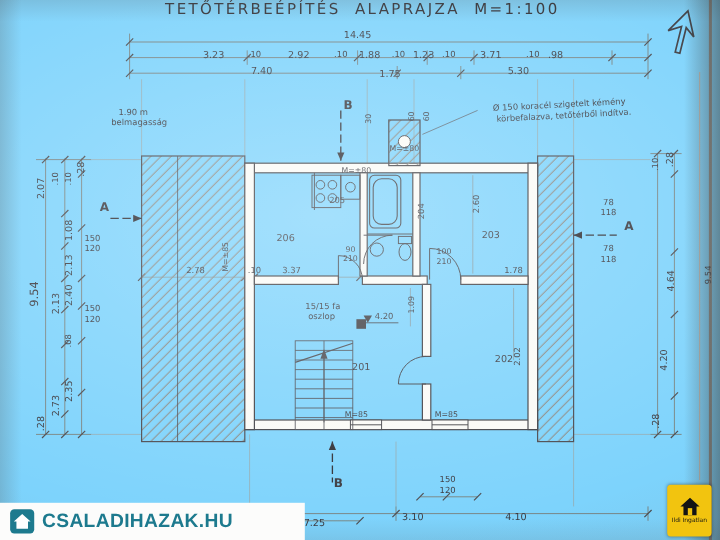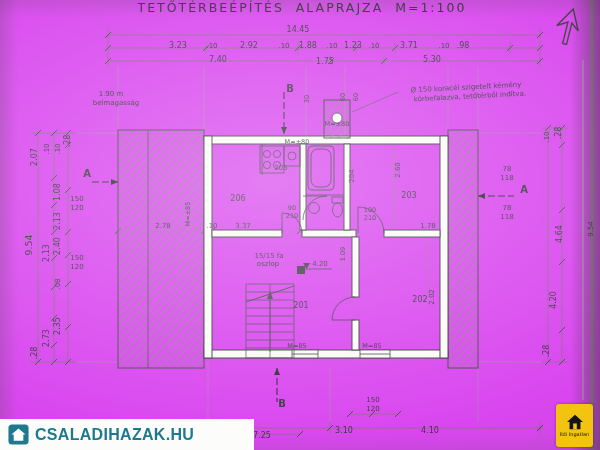--- a/index.html
+++ b/index.html
@@ -1,17 +1,17 @@
 <!DOCTYPE html>
 <html><head>
 <meta charset="utf-8">
 <style>
   * { margin:0; padding:0; box-sizing:border-box; }
   html,body { width:600px; height:450px; overflow:hidden; background:#b9b8b4; }
-  .photo { position:relative; width:600px; height:450px; background:#d946ef;
+  .photo { position:relative; width:600px; height:450px; background:#7dd3fc;
            font-family:"DejaVu Sans", sans-serif; }
   .photo::before { content:""; position:absolute; inset:0; z-index:5; pointer-events:none;
     background:
       linear-gradient(90deg, rgba(80,80,78,.22) 0, rgba(0,0,0,0) 3%, rgba(0,0,0,0) 95%, rgba(55,55,53,.5) 100%),
       linear-gradient(180deg, rgba(80,80,78,.16) 0, rgba(0,0,0,0) 4%, rgba(0,0,0,0) 96%, rgba(80,80,78,.10) 100%),
       radial-gradient(130% 95% at 45% 40%, rgba(255,255,255,.30) 0, rgba(0,0,0,0) 62%, rgba(70,70,68,.16) 100%);
   }
   svg.draw { position:absolute; left:0; top:0; z-index:1; }
   .L { position:absolute; z-index:2; font-size:8px; color:#3a3a40; white-space:pre;
        transform:translate(-50%,-50%); line-height:1; }

